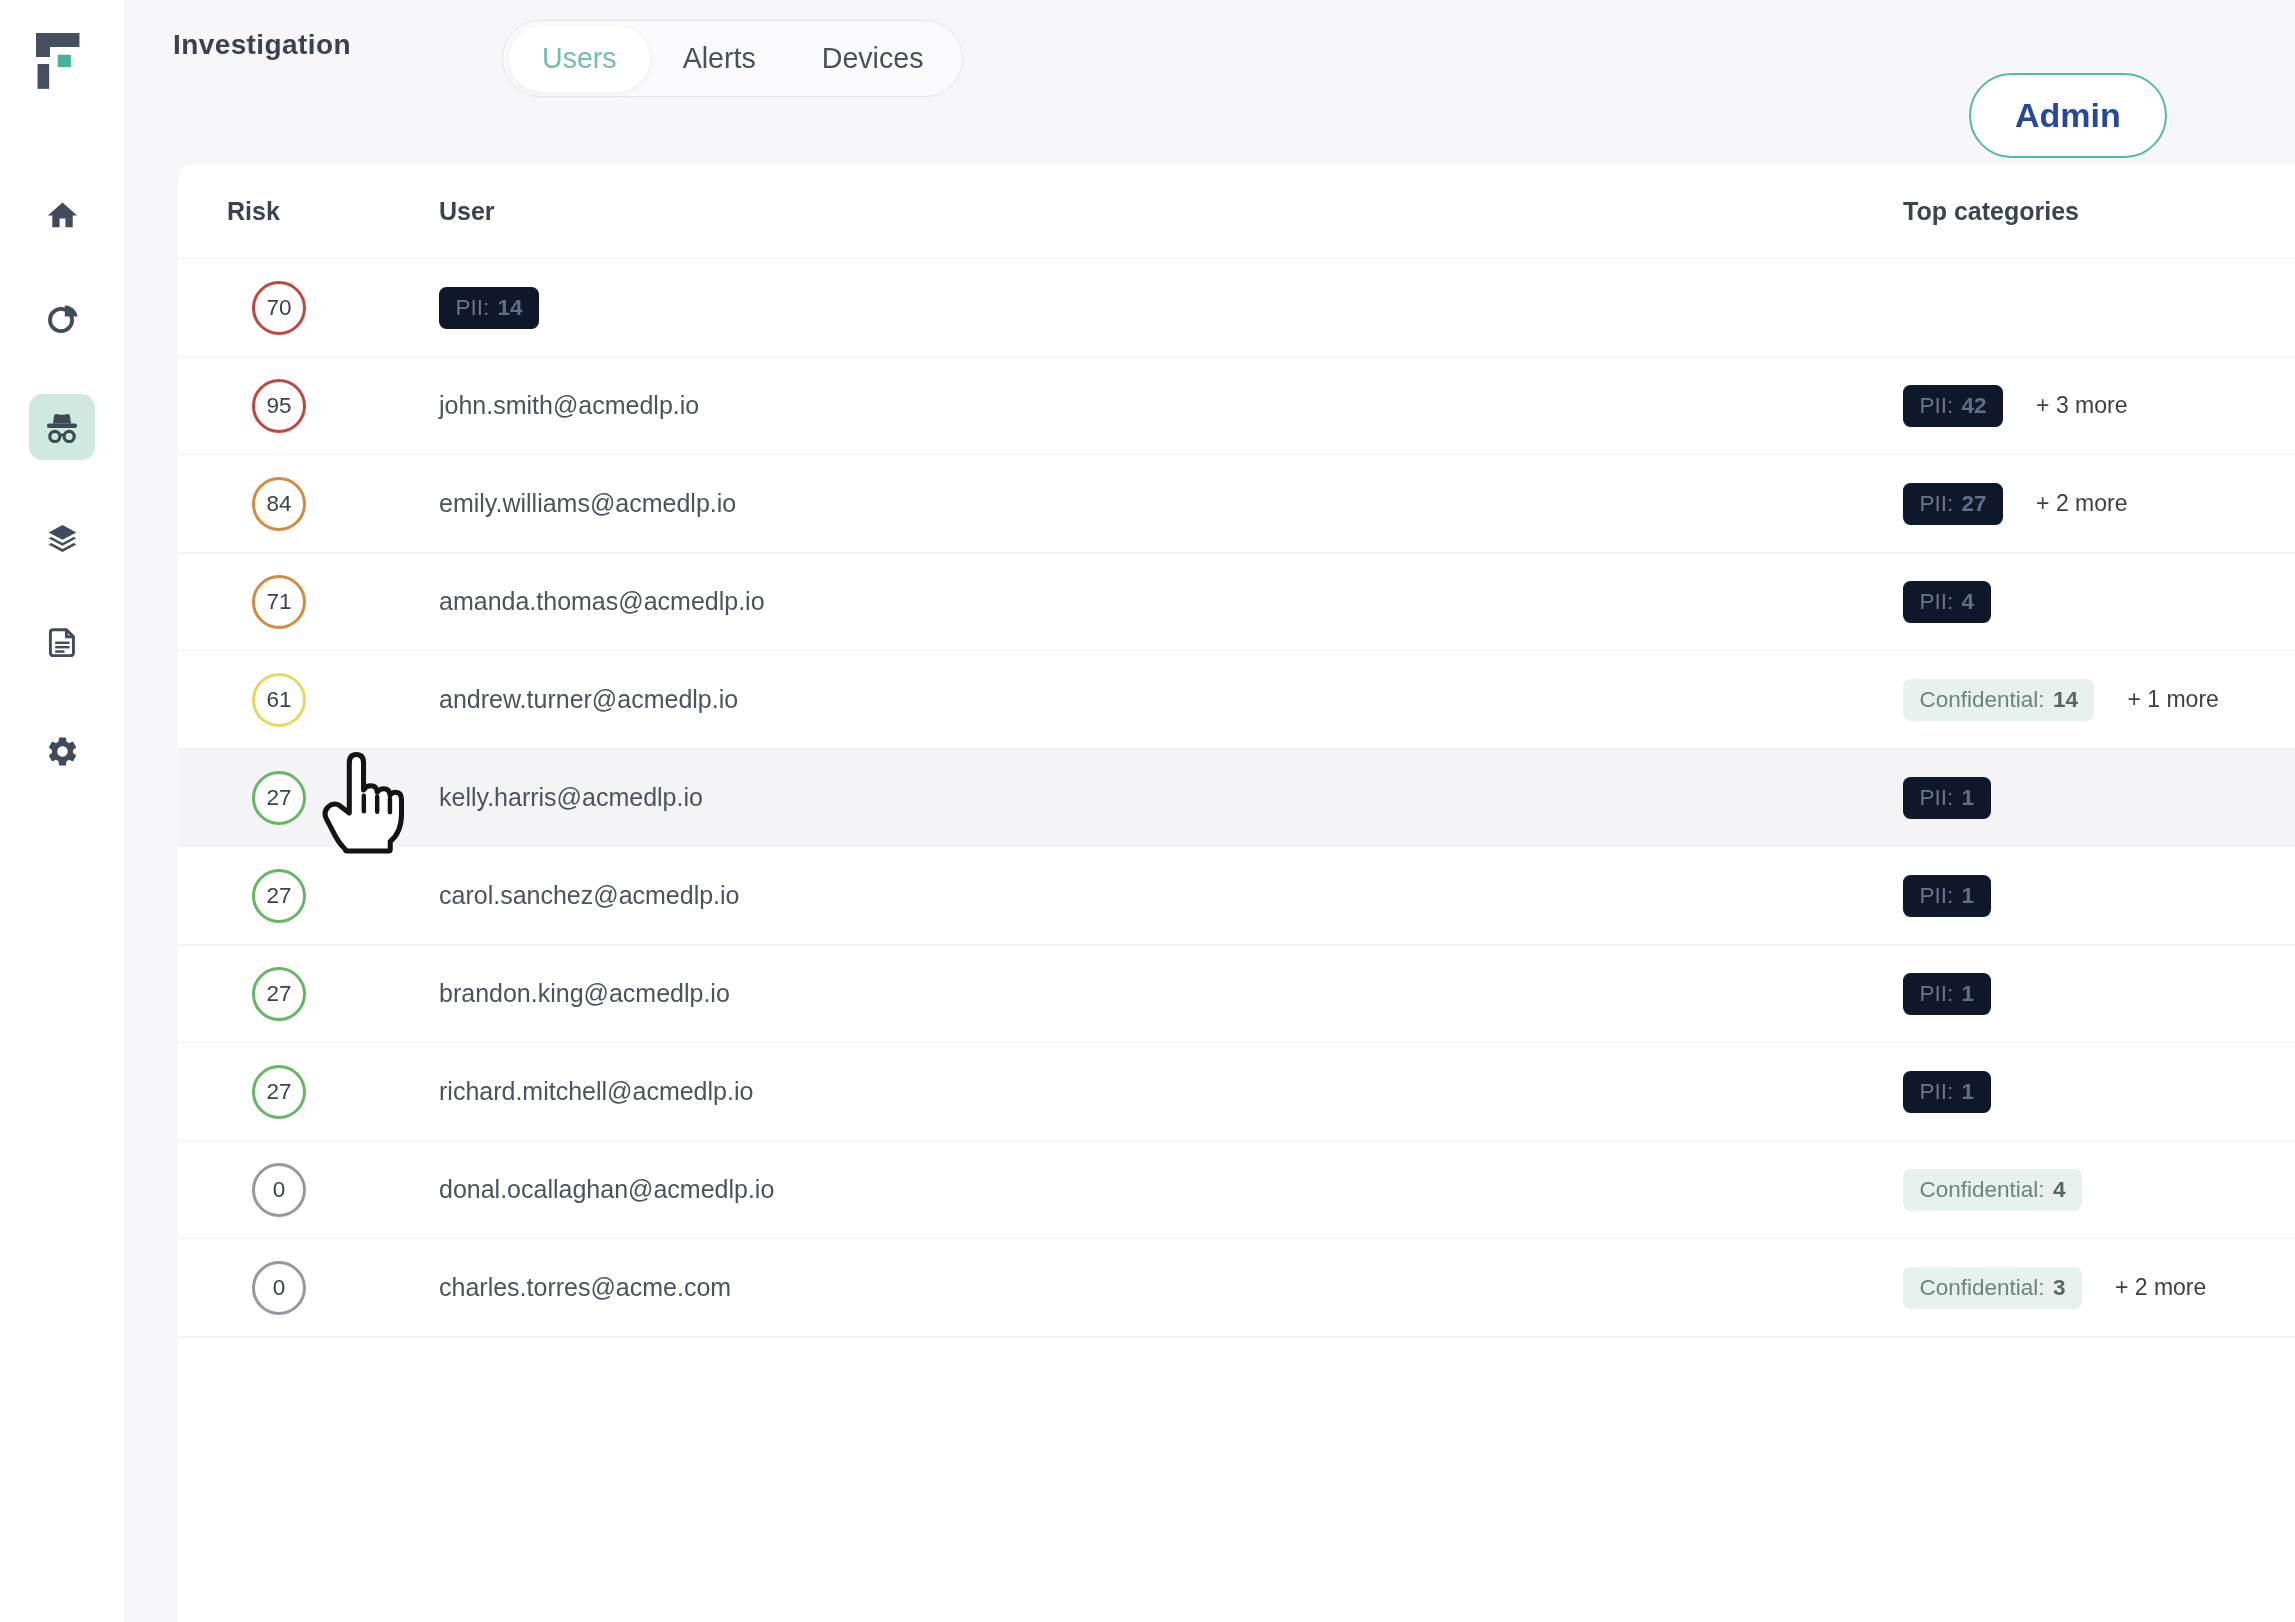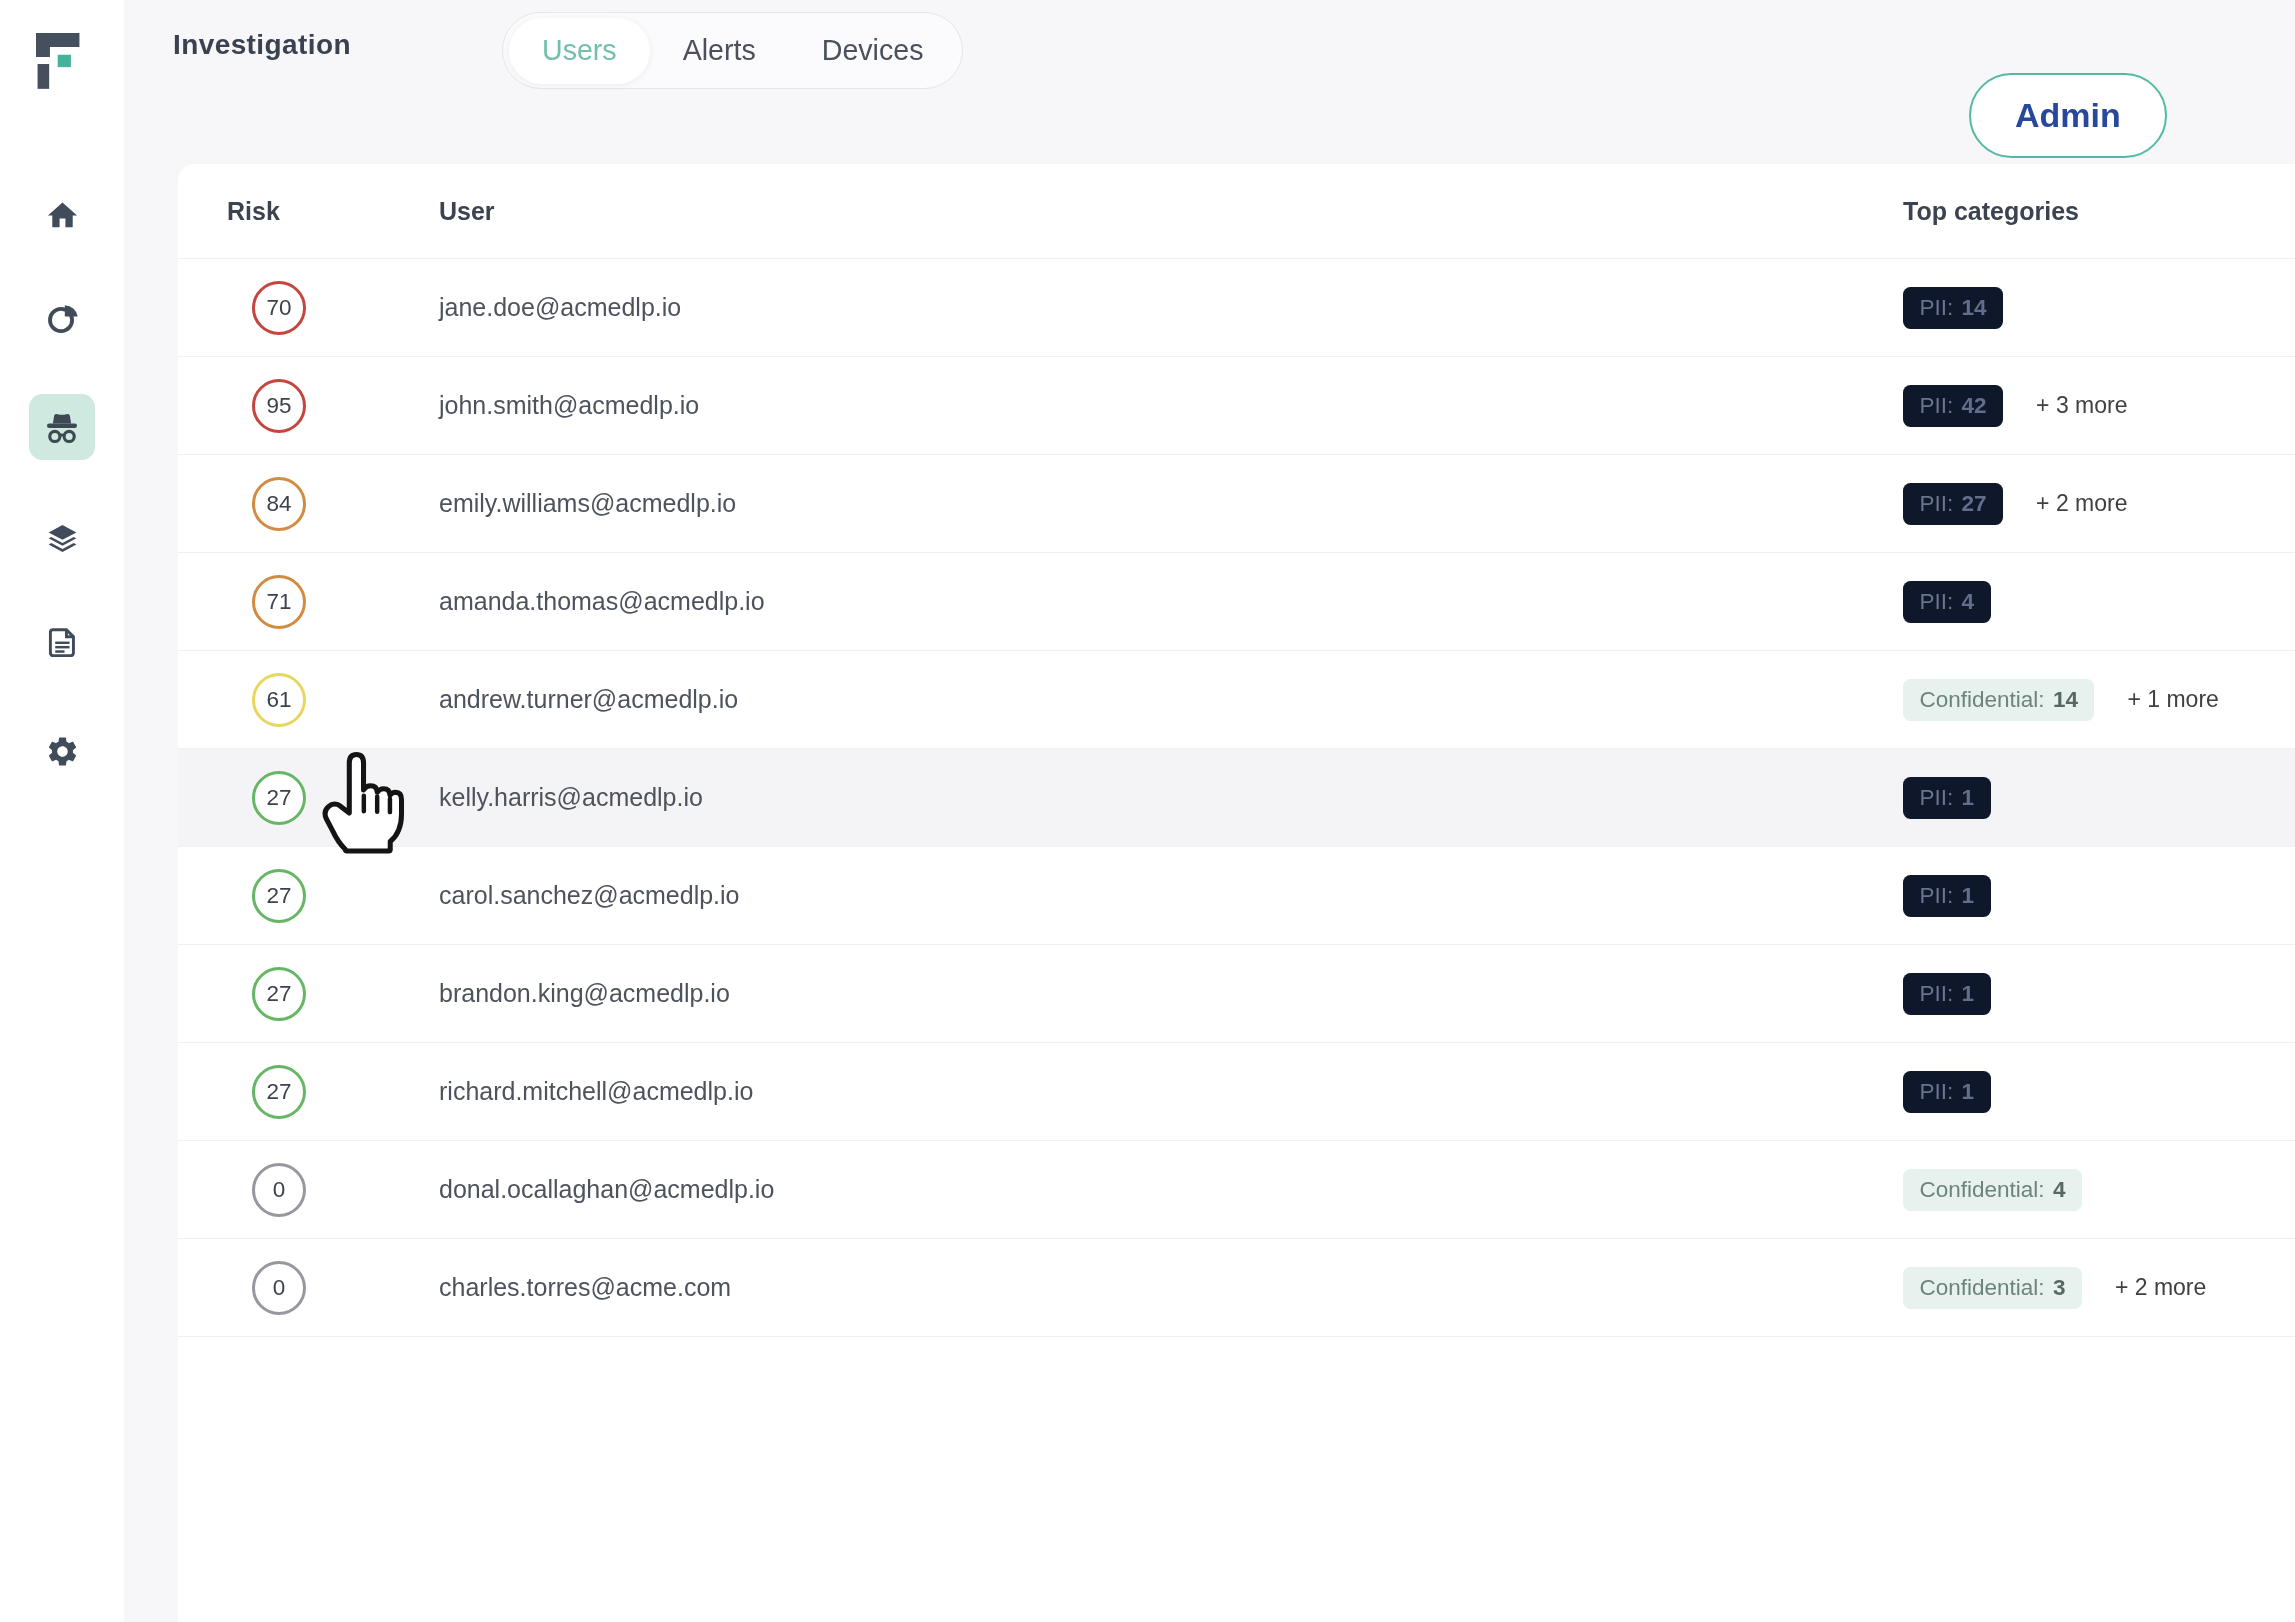--- a/index.html
+++ b/index.html
@@ -34,21 +34,21 @@
   .ni-layers { top:521px; }
   .ni-doc { top:625px; }
   .ni-gear { top:734px; }
 
   
   .page-title {
     position:absolute; left:173px; top:29px;
     font-size:28px; font-weight:bold; color:#3a4150; letter-spacing:0.4px;
   }
   .tabs {
-    position:absolute; left:502px; top:12px; height:77px;
+    position:absolute; left:502px; top:20px; height:77px;
     display:flex; align-items:center; padding:0 6px;
     background:#fbfbfd; border:1.5px solid #e5e5ea; border-radius:42px;
   }
   .tab {
     font-size:28.6px; color:#4b515c; padding:0 33px; height:74px;
     display:flex; align-items:center; cursor:pointer; background:transparent;
     border:none; font-family:inherit; border-radius:36px;
   }
   .tab.active {
     background:#ffffff; height:66px; color:#74bead;
@@ -181,21 +181,20 @@
   <div class="trow thead">
     <div class="th th-risk">Risk</div>
     <div class="th">User</div>
     <div class="th">Top categories</div>
   </div>
 
   <div class="trow row level-critical">
     <div>
         <div class="risk-ring">70</div>
       </div>
-    <div class="user-email">jane.doe@acmedlp.io</div>
     <div class="cats">
       <span class="badge pii">
           <span>PII:</span>
           <span class="count">14</span>
         </span>
       <span class="more-link"></span>
     </div>
   </div>
 
   <div class="trow row level-critical">

